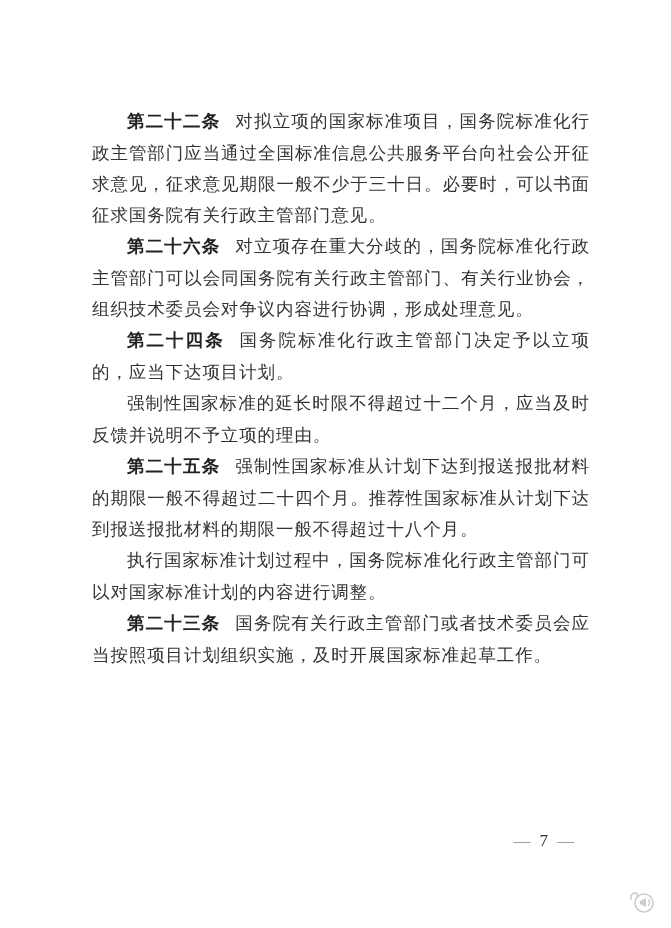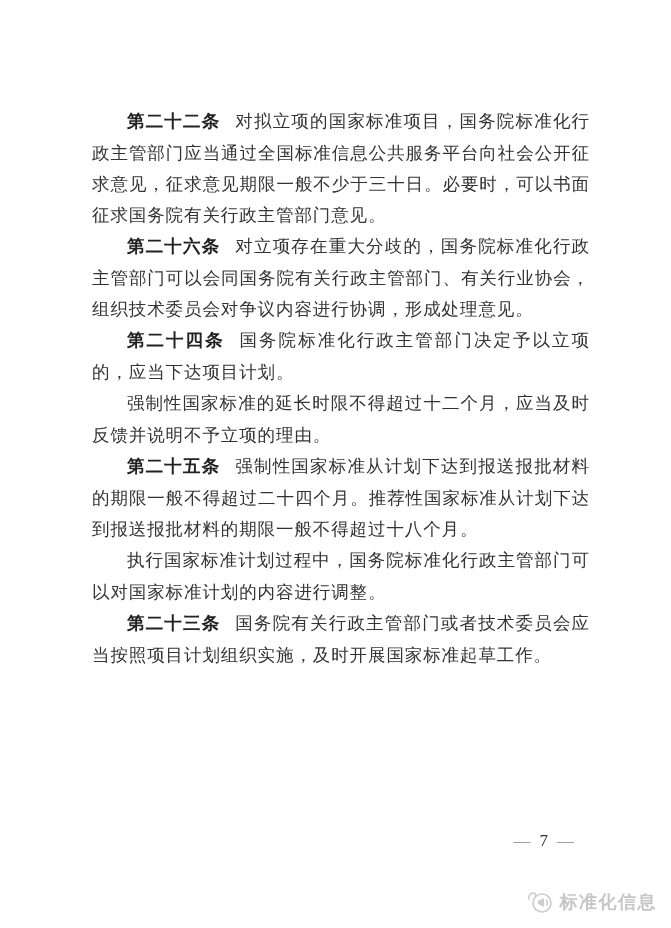--- a/index.html
+++ b/index.html
@@ -105,16 +105,15 @@
 
   <div class="page-number-line"><span class="page-dash">—</span><span class="page-num">7</span><span class="page-dash">—</span></div>
 
   <div class="watermark">
     <svg class="watermark-icon" viewBox="0 0 30 28" fill="none" xmlns="http://www.w3.org/2000/svg">
       <circle cx="17" cy="15" r="9" stroke="#cccccc" stroke-width="1.6"></circle>
       <path d="M4 11 C3 8, 5 5, 8 5 C10 5, 11 6.5, 10.5 8" stroke="#cccccc" stroke-width="1.6" stroke-linecap="round"></path>
       <path d="M13 13 L19 10 L19 19 L13 16 Z" fill="#cccccc"></path>
       <path d="M21.5 12 C22.8 13.6, 22.8 15.8, 21.5 17.4" stroke="#cccccc" stroke-width="1.4" stroke-linecap="round"></path>
     </svg>
-    <span class="watermark-label">标准化信息</span>
   </div>
 
 </div>
 
 </body></html>

